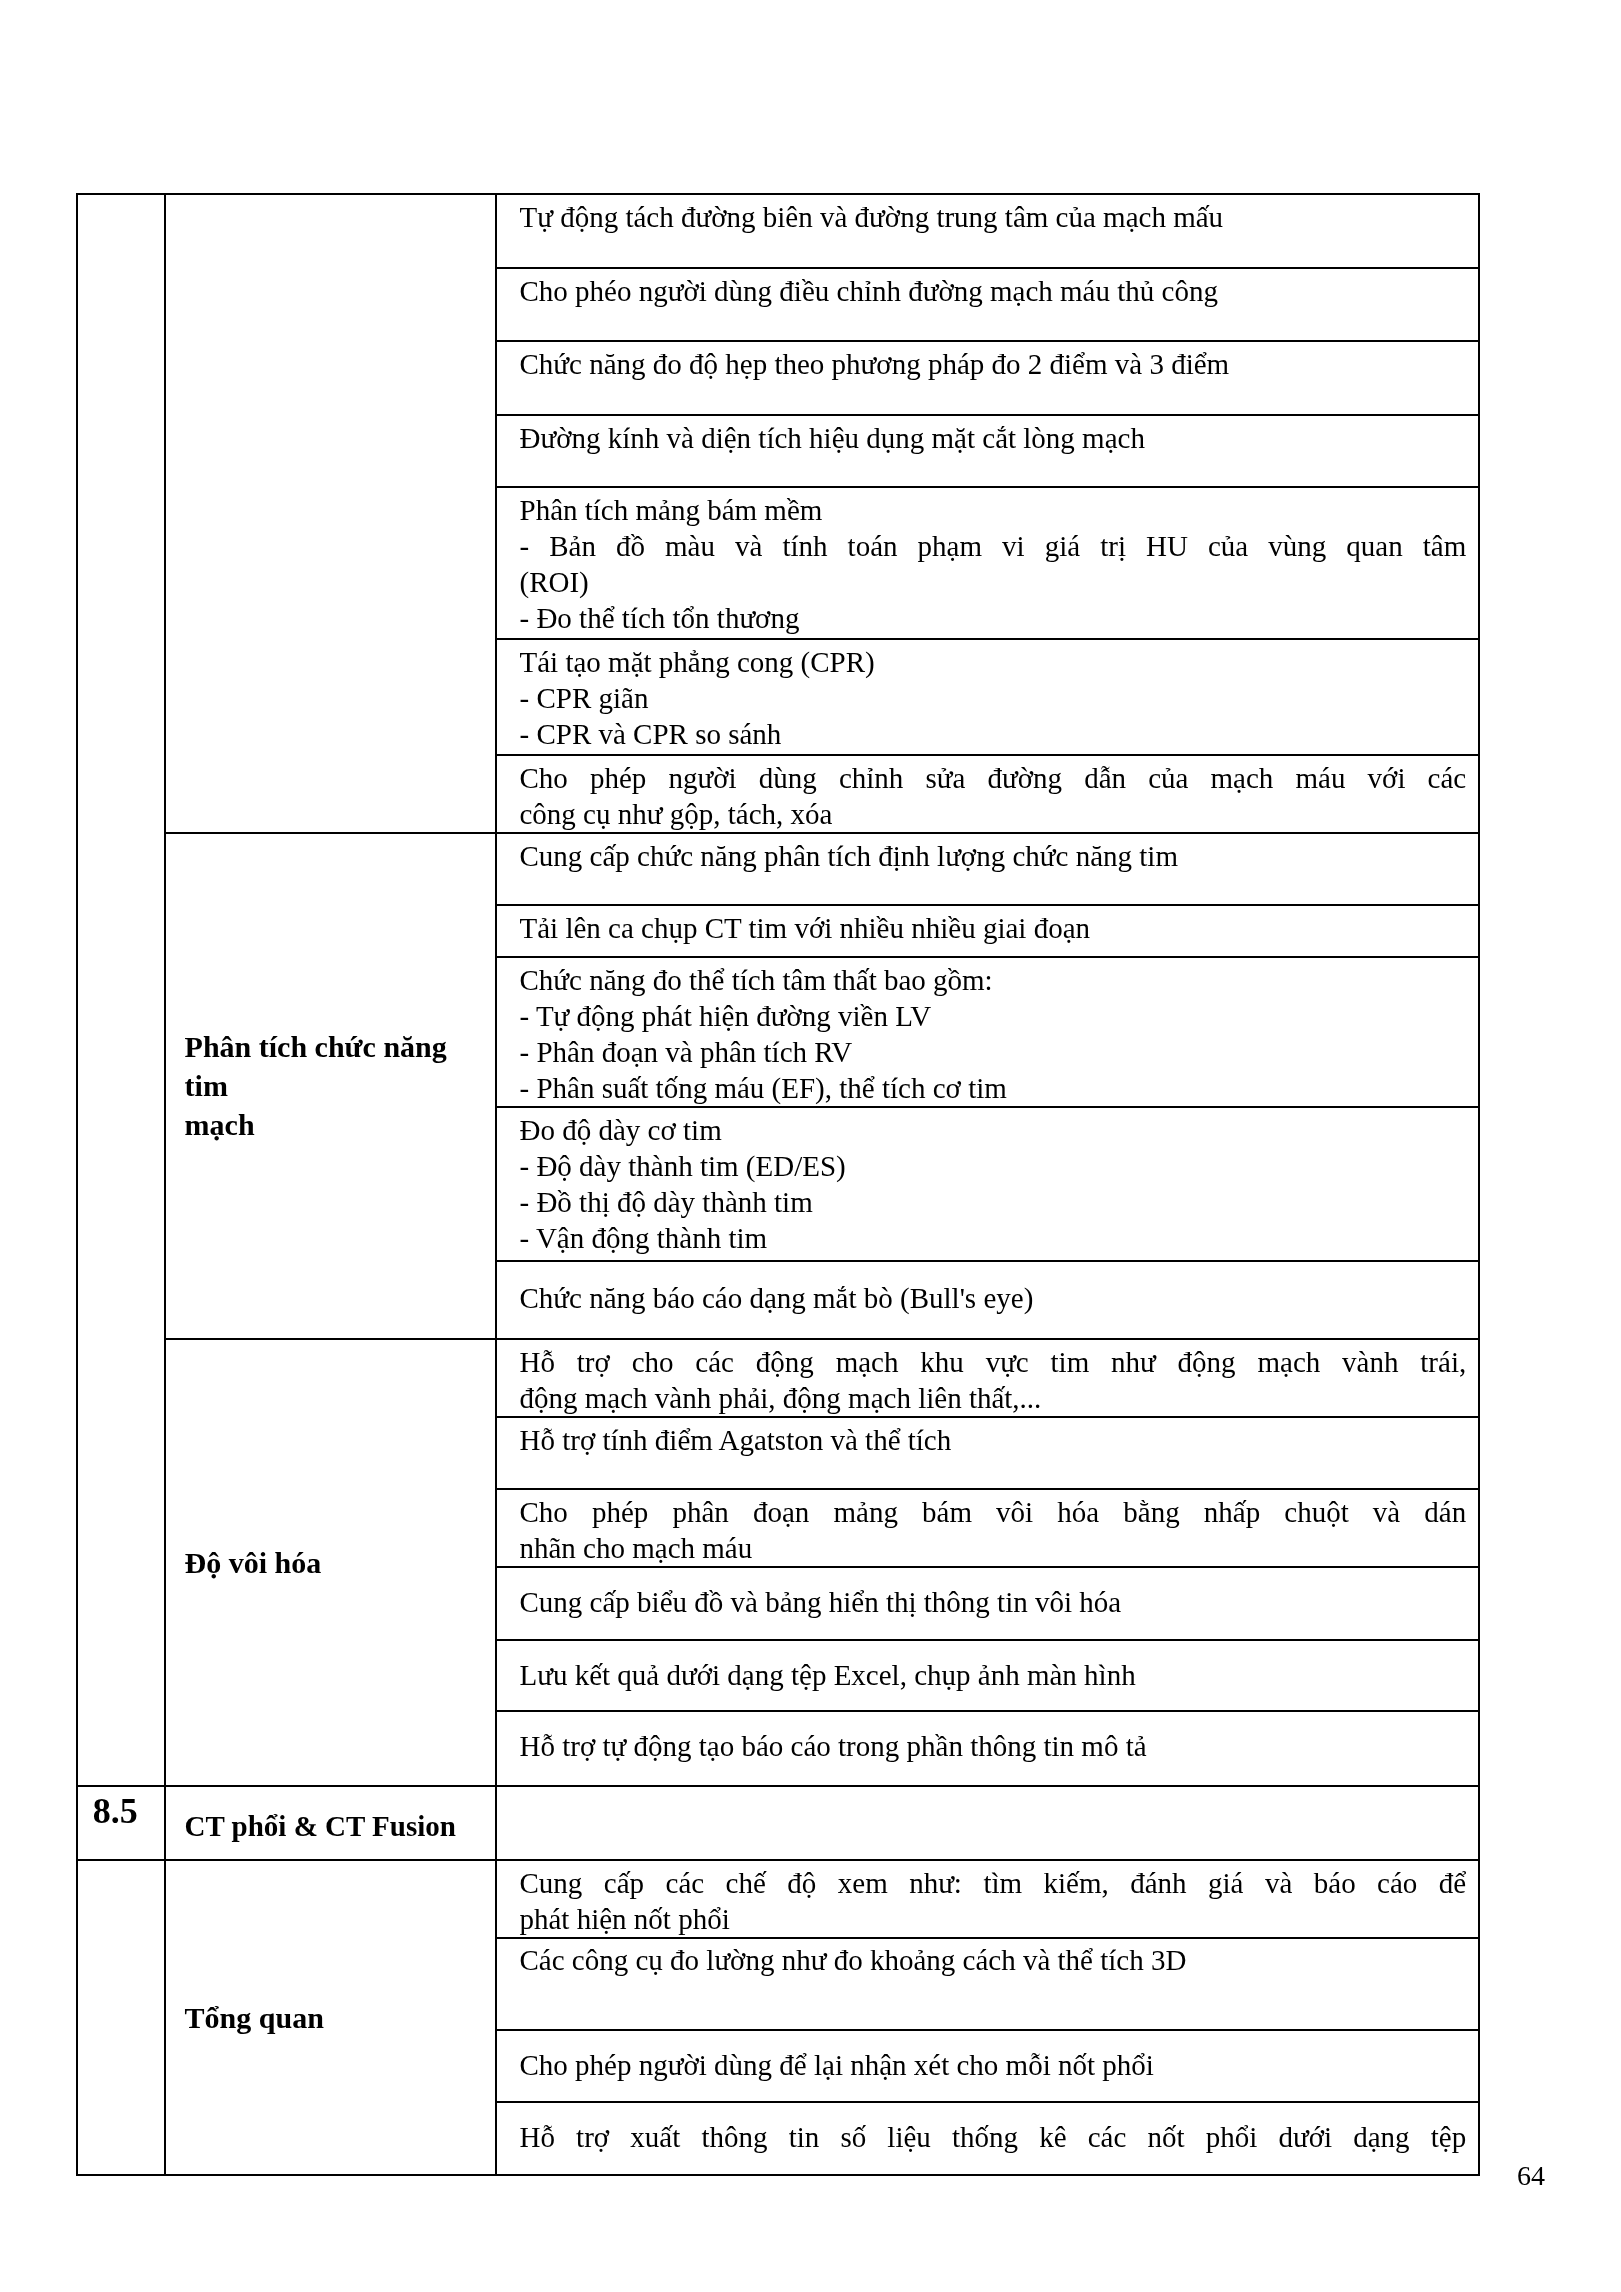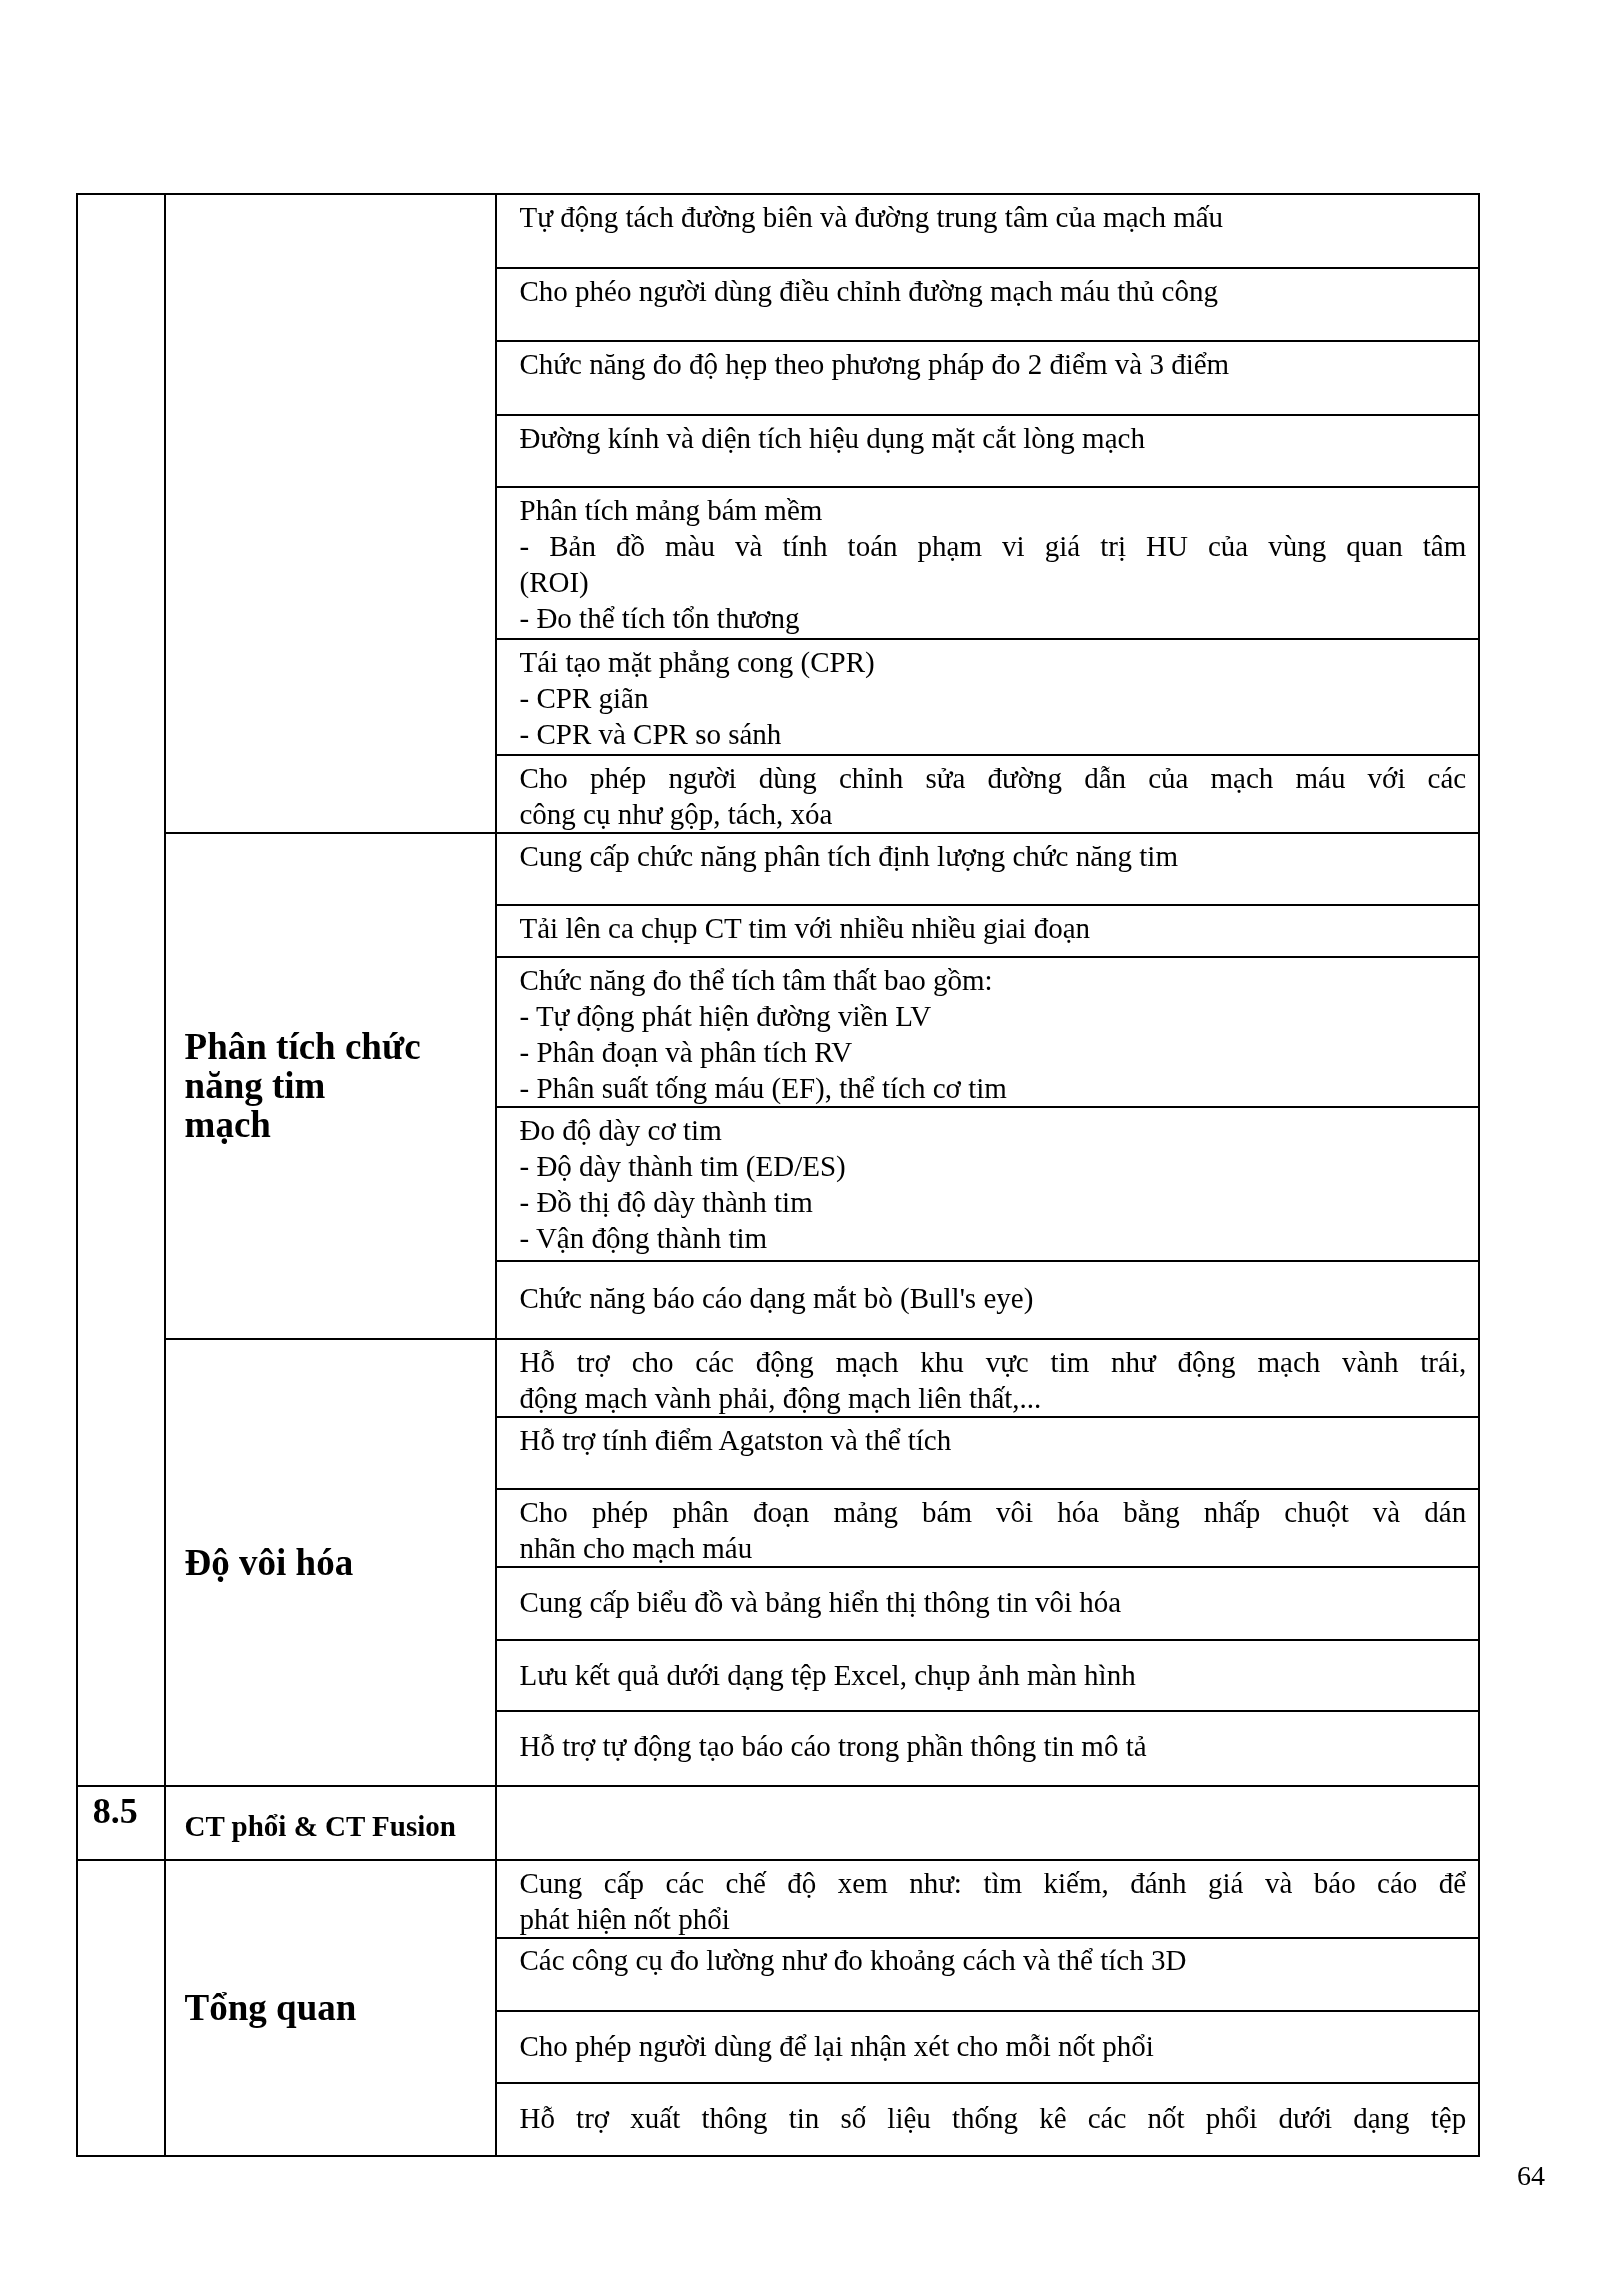--- a/index.html
+++ b/index.html
@@ -33,21 +33,21 @@
   
   .sb { border-bottom: 2.9px solid #000 !important; }
 
   .ln { text-align: left; }
   .j  { text-align: justify; text-align-last: justify; }
 
   td.cat {
     font-weight: bold;
     vertical-align: middle;
     padding: 0 7.8px 0 18.6px;
-    font-size: 37px;
+    font-size: 30px;
     line-height: 39px;
     font-family: Liberation Serif, serif;
   }
   td.num-cell {
     font-weight: bold;
     vertical-align: top;
     padding: 7.8px 0 0 14.7px;
     font-size: 36px;
     line-height: 35px;
   }
@@ -209,21 +209,21 @@
     <tr style="height:77px">
       <td class="empty-cell" rowspan="4"></td>
       <td class="cat" rowspan="4">
         <div>Tổng quan</div>
       </td>
       <td class="c3">
         <div class="ln j">Cung cấp các chế độ xem như: tìm kiếm, đánh giá và báo cáo để</div>
         <div class="ln">phát hiện nốt phổi</div>
       </td>
     </tr>
-    <tr style="height:73px">
+    <tr style="height:92px">
       <td class="c3">
         <div class="ln">Các công cụ đo lường như đo khoảng cách và thể tích 3D</div>
       </td>
     </tr>
     <tr style="height:72px">
       <td class="c3 pad-mid">
         <div class="ln">Cho phép người dùng để lại nhận xét cho mỗi nốt phổi</div>
       </td>
     </tr>
     <tr style="height:73px">

